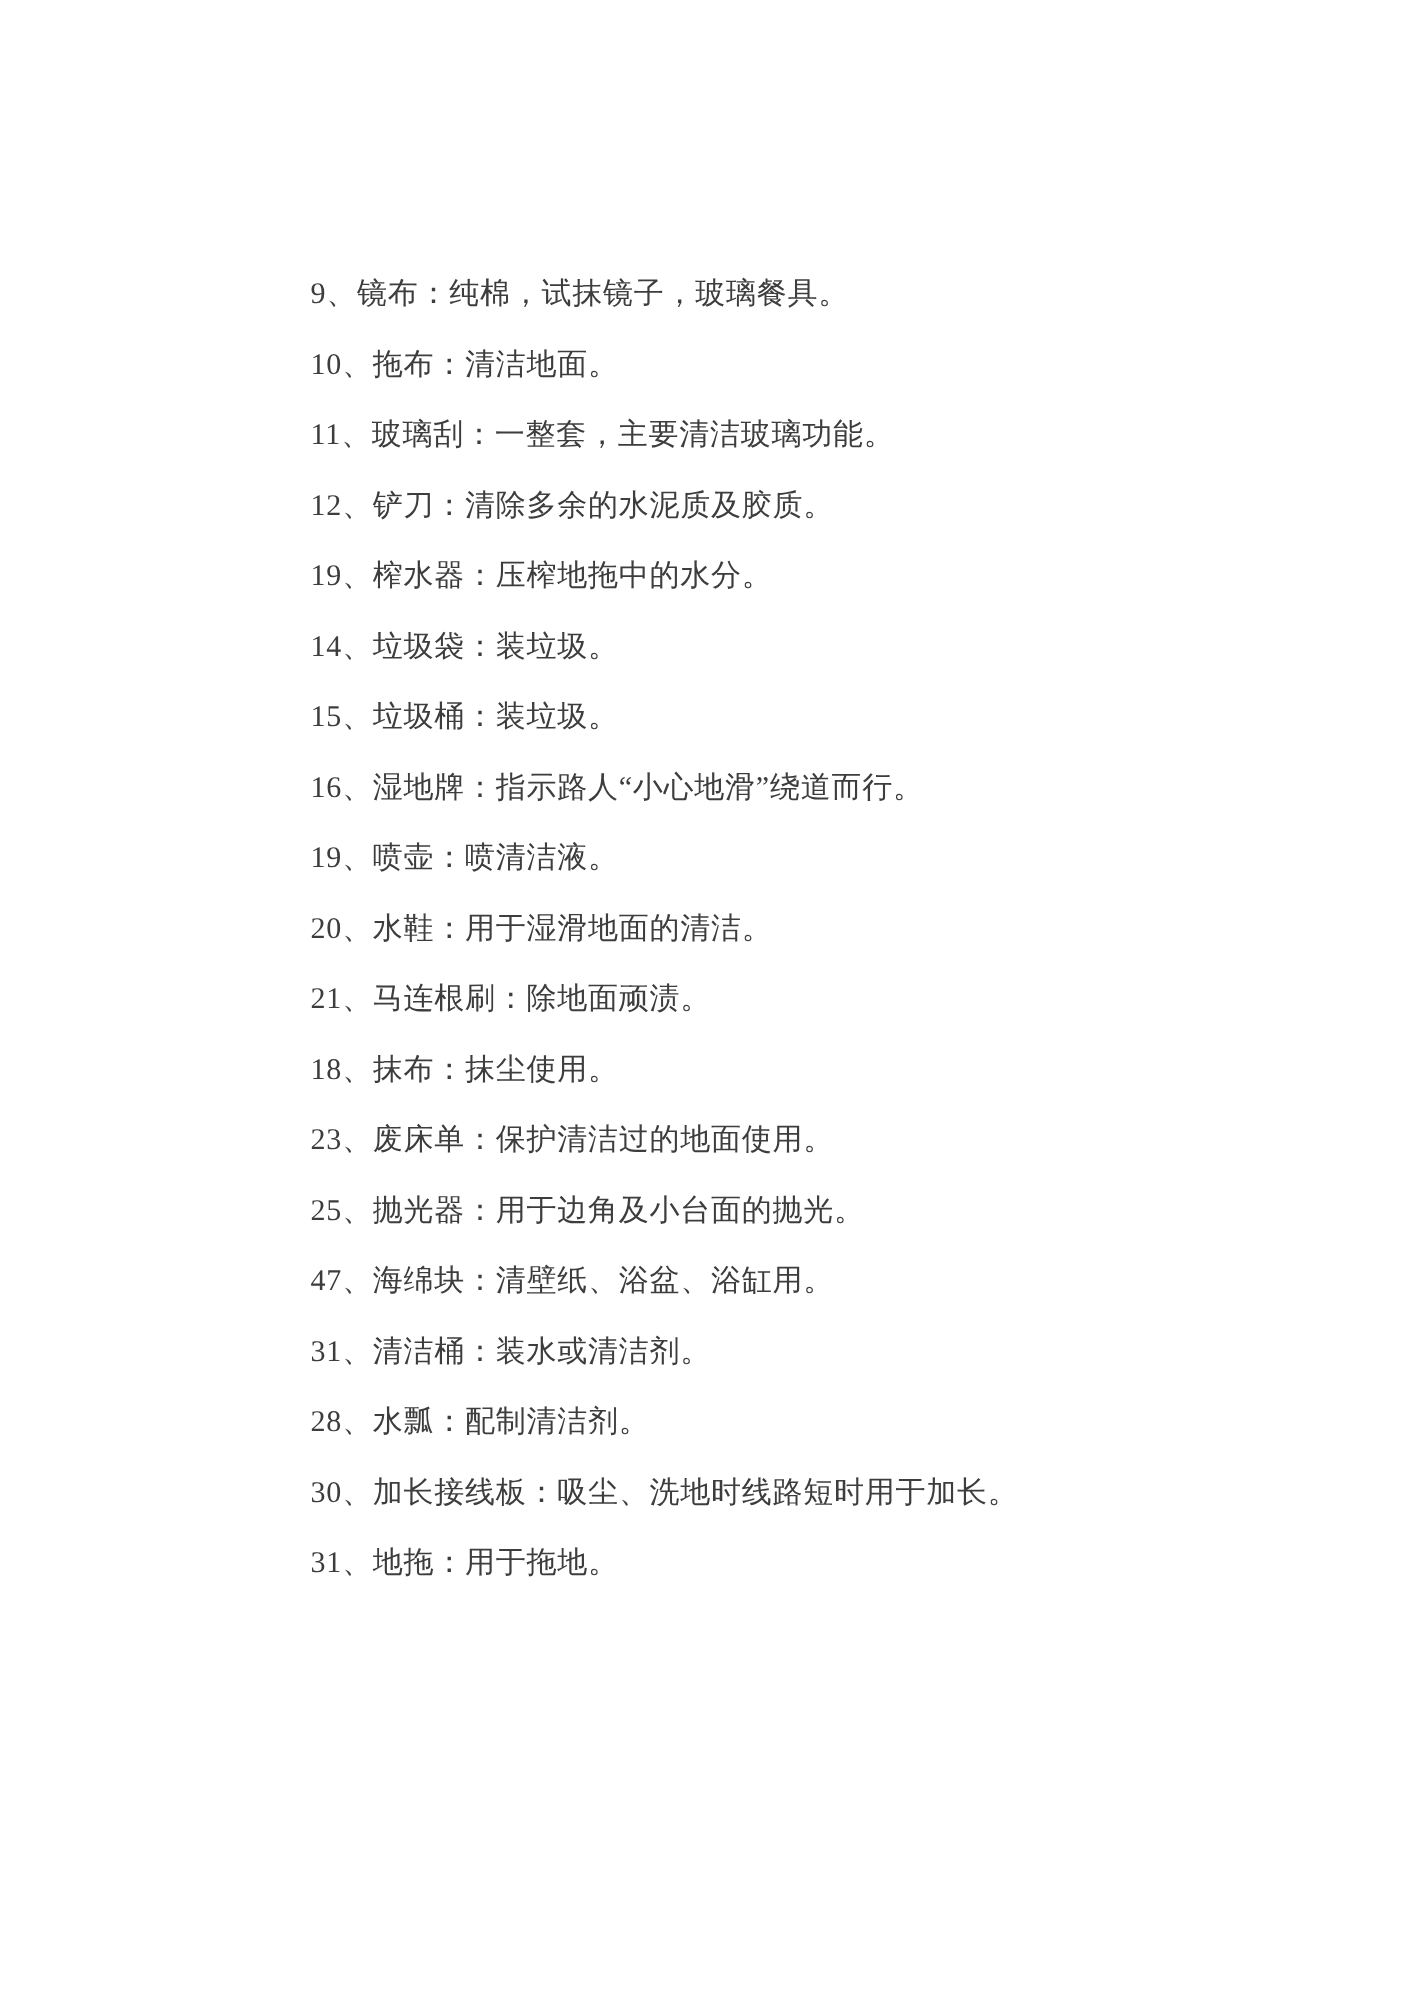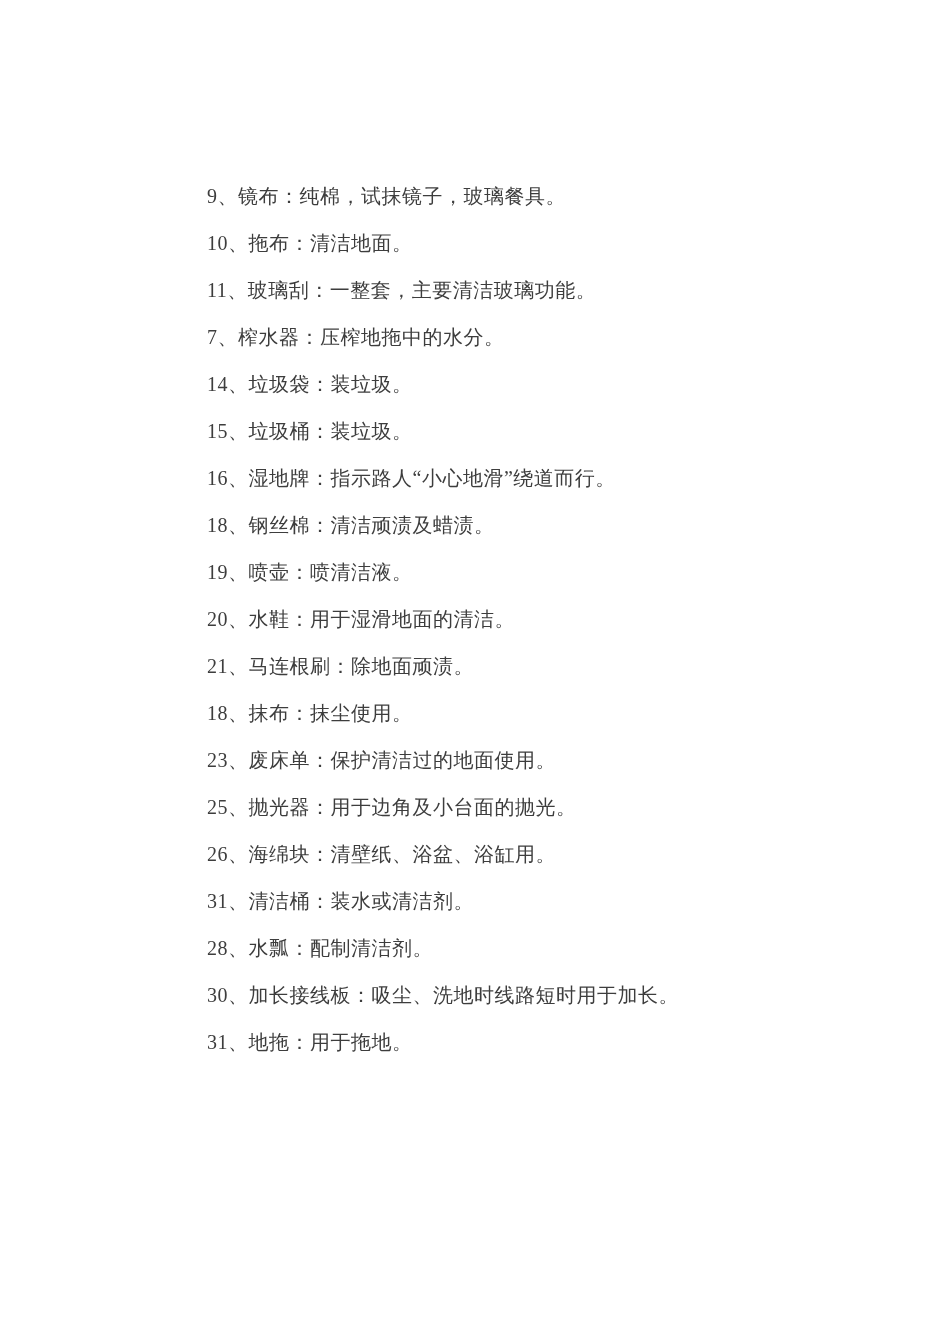--- a/index.html
+++ b/index.html
@@ -33,30 +33,30 @@
   }
 </style>
 </head>
 <body>
 
 <div class="page">
   <div class="doc-body">
     <p class="doc-line">9、镜布：纯棉，试抹镜子，玻璃餐具。</p>
     <p class="doc-line">10、拖布：清洁地面。</p>
     <p class="doc-line">11、玻璃刮：一整套，主要清洁玻璃功能。</p>
-    <p class="doc-line">7、榨水器：压榨地拖中的水分。</p>
+    <p class="doc-line">12、铲刀：清除多余的水泥质及胶质。</p>
+    <p class="doc-line">19、榨水器：压榨地拖中的水分。</p>
     <p class="doc-line">14、垃圾袋：装垃圾。</p>
     <p class="doc-line">15、垃圾桶：装垃圾。</p>
     <p class="doc-line">16、湿地牌：指示路人“小心地滑”绕道而行。</p>
-    <p class="doc-line">18、钢丝棉：清洁顽渍及蜡渍。</p>
     <p class="doc-line">19、喷壶：喷清洁液。</p>
     <p class="doc-line">20、水鞋：用于湿滑地面的清洁。</p>
     <p class="doc-line">21、马连根刷：除地面顽渍。</p>
     <p class="doc-line">18、抹布：抹尘使用。</p>
     <p class="doc-line">23、废床单：保护清洁过的地面使用。</p>
     <p class="doc-line">25、抛光器：用于边角及小台面的抛光。</p>
-    <p class="doc-line">26、海绵块：清壁纸、浴盆、浴缸用。</p>
+    <p class="doc-line">47、海绵块：清壁纸、浴盆、浴缸用。</p>
     <p class="doc-line">31、清洁桶：装水或清洁剂。</p>
     <p class="doc-line">28、水瓢：配制清洁剂。</p>
     <p class="doc-line">30、加长接线板：吸尘、洗地时线路短时用于加长。</p>
     <p class="doc-line">31、地拖：用于拖地。</p>
   </div>
 </div>
 
 </body></html>

